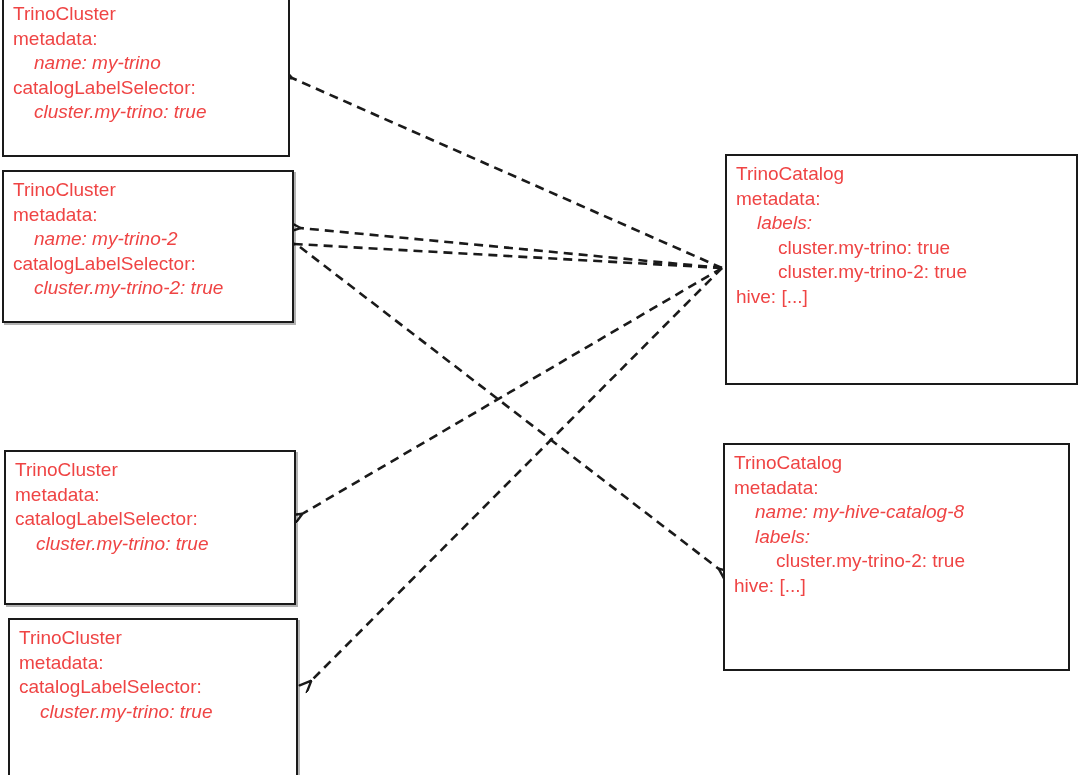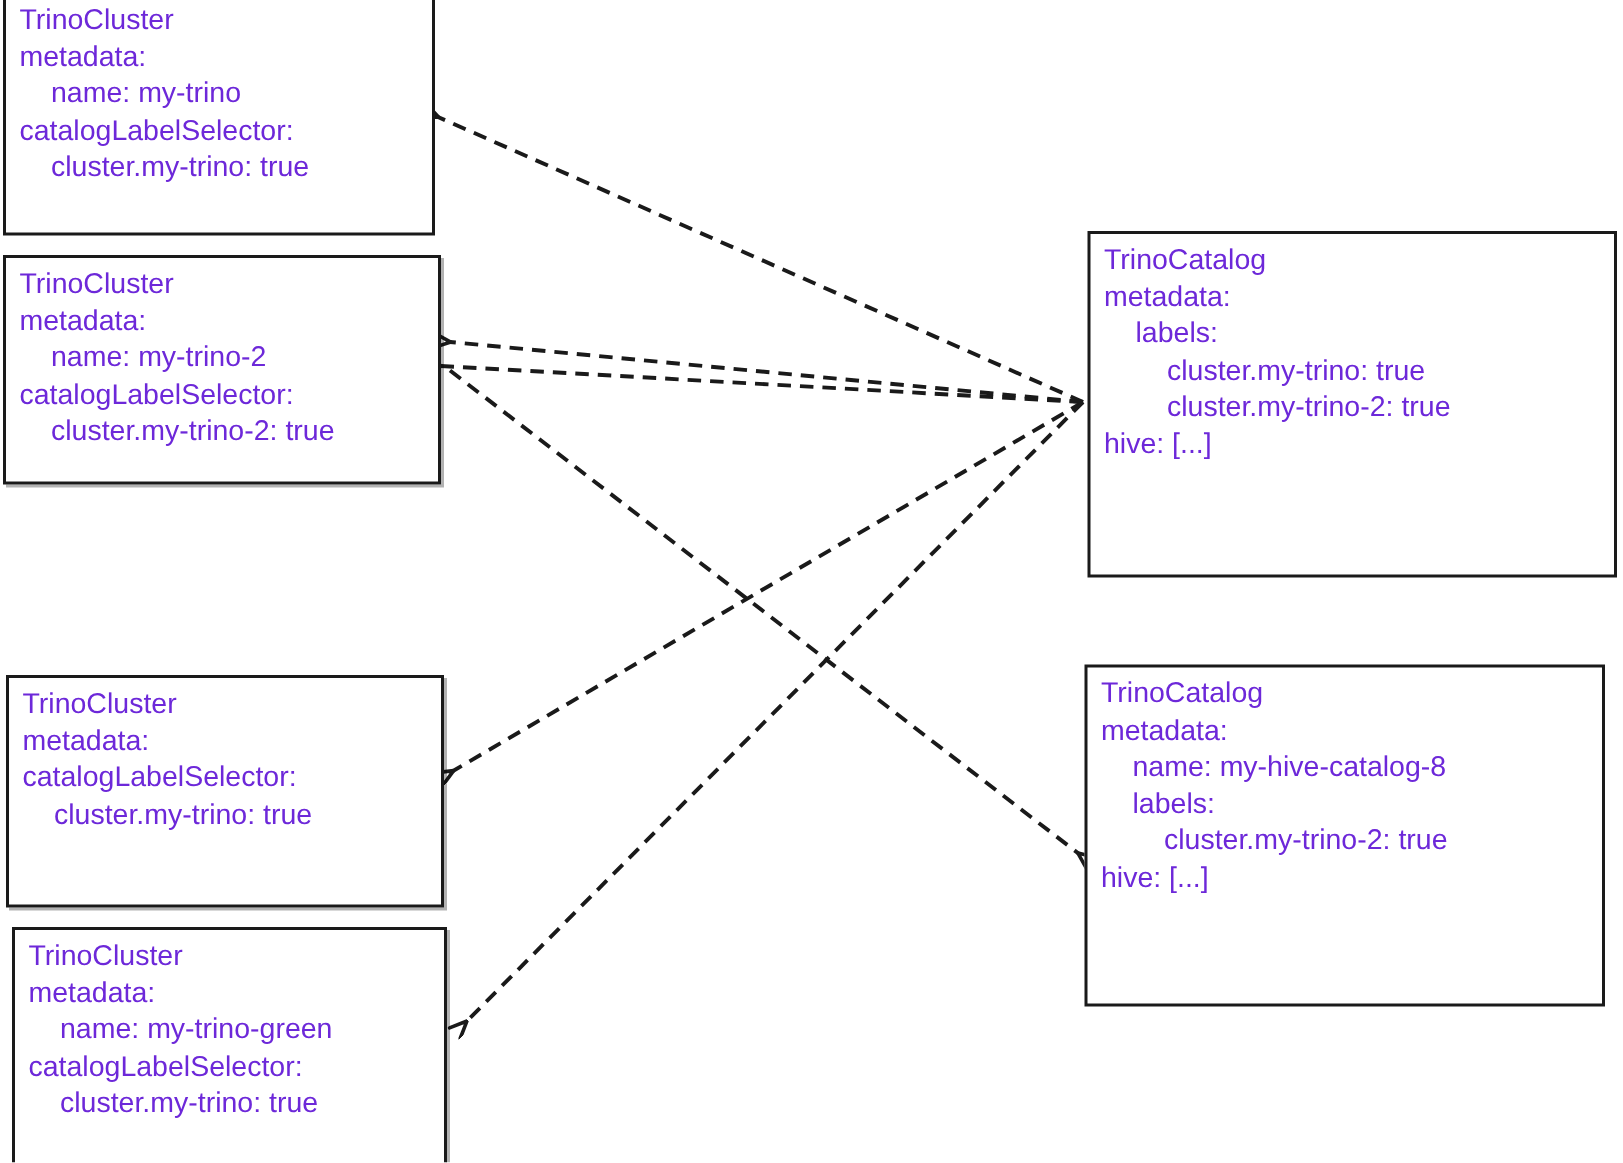--- a/index.html
+++ b/index.html
@@ -32,24 +32,24 @@
     padding: 6px 9px 4px 9px;
     z-index: 2;
   }
   .node.no-shadow {
     box-shadow: none;
   }
   .node .line {
     font-family: "Liberation Sans", sans-serif;
     font-size: 19px;
     line-height: 24.5px;
-    color: #6d28d9;
+    color: #ef4444;
     white-space: pre;
   }
-  .indent-1 { padding-left: 21px; }
+  .indent-1 { padding-left: 21px; font-style: italic; }
   .indent-2 { padding-left: 42px; }
 </style>
 </head>
 <body>
 
 <div id="canvas">
 
   <svg class="edges" viewBox="0 0 1082 775">
     <defs>
       <marker id="ah" markerWidth="16" markerHeight="16" refX="1" refY="5" orient="auto" markerUnits="userSpaceOnUse">
@@ -89,21 +89,20 @@
   <div class="node" style="left:4px; top:450px; width:292px; height:155px;">
     <div class="line">TrinoCluster</div>
     <div class="line">metadata:</div>
     <div class="line">catalogLabelSelector:</div>
     <div class="line indent-1">cluster.my-trino: true</div>
   </div>
 
   <div class="node" style="left:8px; top:618px; width:290px; height:160px;">
     <div class="line">TrinoCluster</div>
     <div class="line">metadata:</div>
-    <div class="line indent-1">name: my-trino-green</div>
     <div class="line">catalogLabelSelector:</div>
     <div class="line indent-1">cluster.my-trino: true</div>
   </div>
 
   <div class="node no-shadow" style="left:725px; top:154px; width:353px; height:231px;">
     <div class="line">TrinoCatalog</div>
     <div class="line">metadata:</div>
     <div class="line indent-1">labels:</div>
     <div class="line indent-2">cluster.my-trino: true</div>
     <div class="line indent-2">cluster.my-trino-2: true</div>

